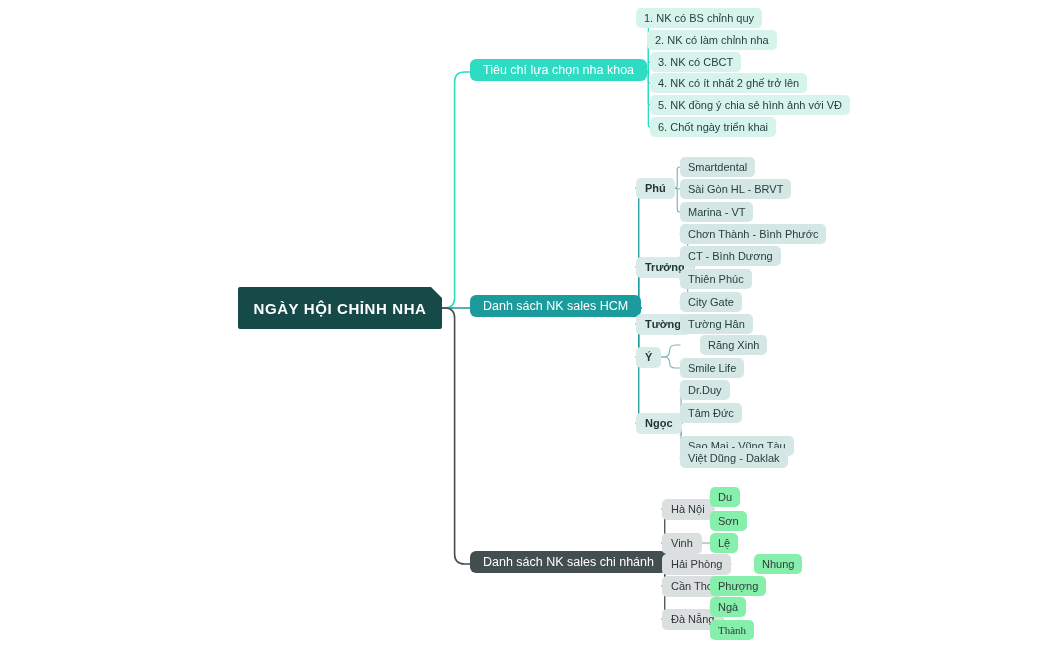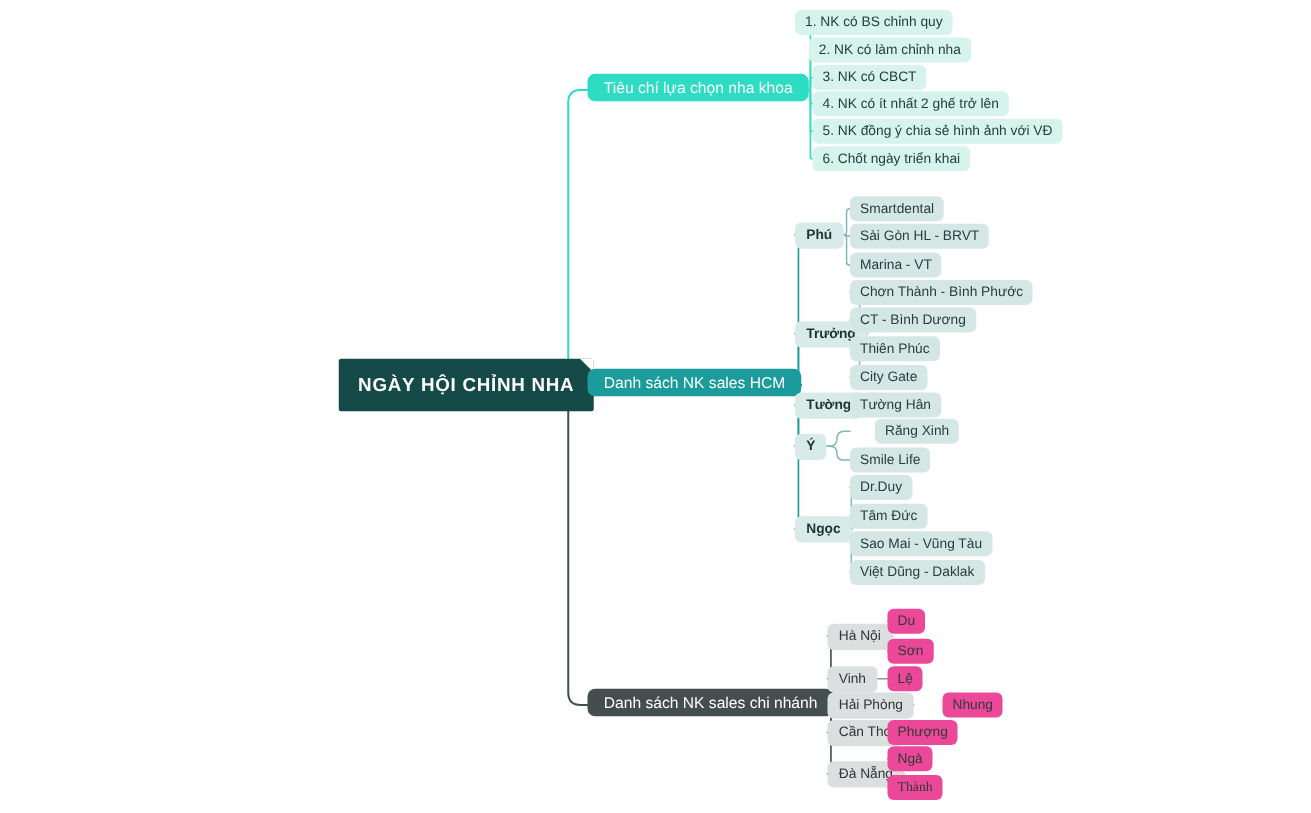--- a/index.html
+++ b/index.html
@@ -38,21 +38,20 @@
   
   .root {
     background: #154a48;
     color: #ffffff;
     font-size: 15px;
     font-weight: bold;
     letter-spacing: 0.6px;
     padding: 0 16px;
     height: 42px;
     border-radius: 2px;
-    margin-left: 33px;
   }
   .root .fold {
     position: absolute;
     right: 0; top: 0;
     width: 0; height: 0;
     border-left: 11px solid transparent;
     border-top: 11px solid #ffffff;
   }
 
   
@@ -87,21 +86,21 @@
   
   .leaf {
     font-size: 11px;
     height: 20px;
     padding: 0 8px;
     border-radius: 5px;
     color: #24403e;
   }
   .leaf.mint { background: #d6f4ec; }
   .leaf.bgray { background: #d5e7e5; }
-  .leaf.gray { background: #ec4899; color: #333a3a; }
+  .leaf.gray { background: #86efac; color: #333a3a; }
 </style>
 </head>
 <body>
 
 <div id="canvas">
   <svg id="edges" viewBox="0 0 1049 650" xmlns="http://www.w3.org/2000/svg">
       <path d="M 442 308 L 444.6 308 Q 454.6 308 454.6 298 L 454.6 82 Q 454.6 72 464.6 72 L 470 72" fill="none" stroke="#2ddcc3" stroke-width="1.6" stroke-linecap="round"></path>
       <path d="M 442 308 L 470 308" fill="none" stroke="#1b9b9b" stroke-width="1.6" stroke-linecap="round"></path>
       <path d="M 442 308 L 444.6 308 Q 454.6 308 454.6 318 L 454.6 554 Q 454.6 564 464.6 564 L 470 564" fill="none" stroke="#444e4e" stroke-width="1.6" stroke-linecap="round"></path>
       <path d="M 647 72 L 646.85 72 Q 648.35 72 648.35 70.5 L 648.35 19.5 Q 648.35 18 649.85 18 L 650 18" fill="none" stroke="#2ddcc3" stroke-width="1.3" stroke-linecap="round"></path>
@@ -161,21 +160,21 @@
     <div class="node leaf bgray" style="left: 680px; top: 269px;">Thiên Phúc</div>
     <div class="node leaf bgray" style="left: 680px; top: 292px;">City Gate</div>
     <div class="node b2" style="left: 636px; top: 313.5px;">Tường</div>
     <div class="node leaf bgray" style="left: 680px; top: 314px;">Tường Hân</div>
     <div class="node b2" style="left: 636px; top: 346.5px;">Ý</div>
     <div class="node leaf bgray" style="left: 680px; top: 335px; margin-left: 20px;">Răng Xinh</div>
     <div class="node leaf bgray" style="left: 680px; top: 358px;">Smile Life</div>
     <div class="node b2" style="left: 636px; top: 412.5px;">Ngọc</div>
     <div class="node leaf bgray" style="left: 680px; top: 380px;">Dr.Duy</div>
     <div class="node leaf bgray" style="left: 680px; top: 403px;">Tâm Đức</div>
-    <div class="node leaf bgray" style="left: 680px; top: 425px;">Sao Mai - Vũng Tàu</div>
+    <div class="node leaf bgray" style="left: 680px; top: 436px;">Sao Mai - Vũng Tàu</div>
     <div class="node leaf bgray" style="left: 680px; top: 448px;">Việt Dũng - Daklak</div>
     <div class="node b1 slate" style="left: 470px; top: 551px;">Danh sách NK sales chi nhánh</div>
     <div class="node b2 gray" style="left: 662px; top: 498.5px;">Hà Nội</div>
     <div class="node leaf gray" style="left: 710px; top: 487px;">Du</div>
     <div class="node leaf gray" style="left: 710px; top: 511px;">Sơn</div>
     <div class="node b2 gray" style="left: 662px; top: 532.5px;">Vinh</div>
     <div class="node leaf gray" style="left: 710px; top: 533px;">Lệ</div>
     <div class="node b2 gray" style="left: 662px; top: 553.5px;">Hải Phòng</div>
     <div class="node leaf gray" style="left: 710px; top: 554px; margin-left: 44px;">Nhung</div>
     <div class="node b2 gray" style="left: 662px; top: 575.5px;">Cần Thơ</div>

